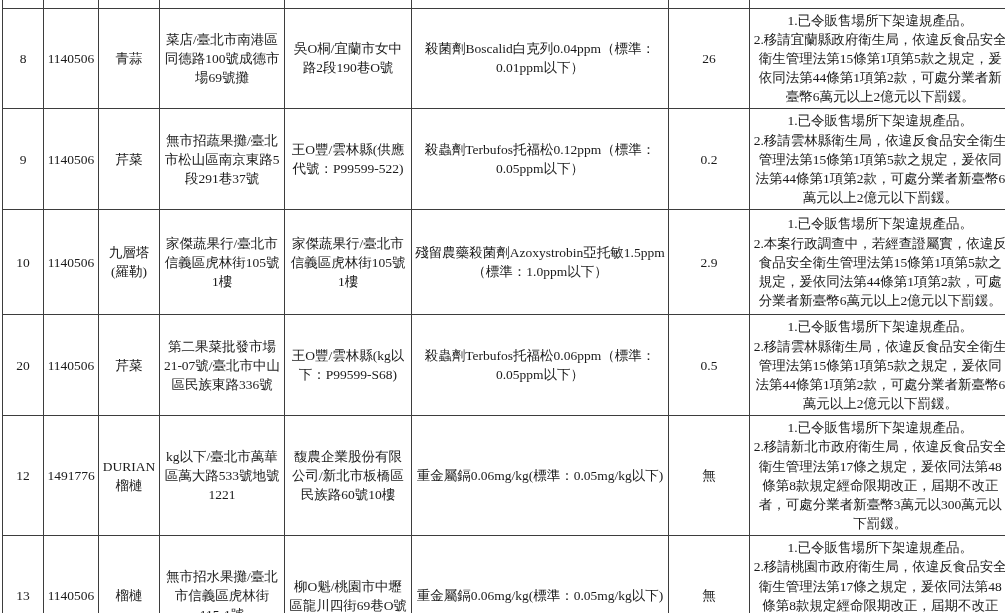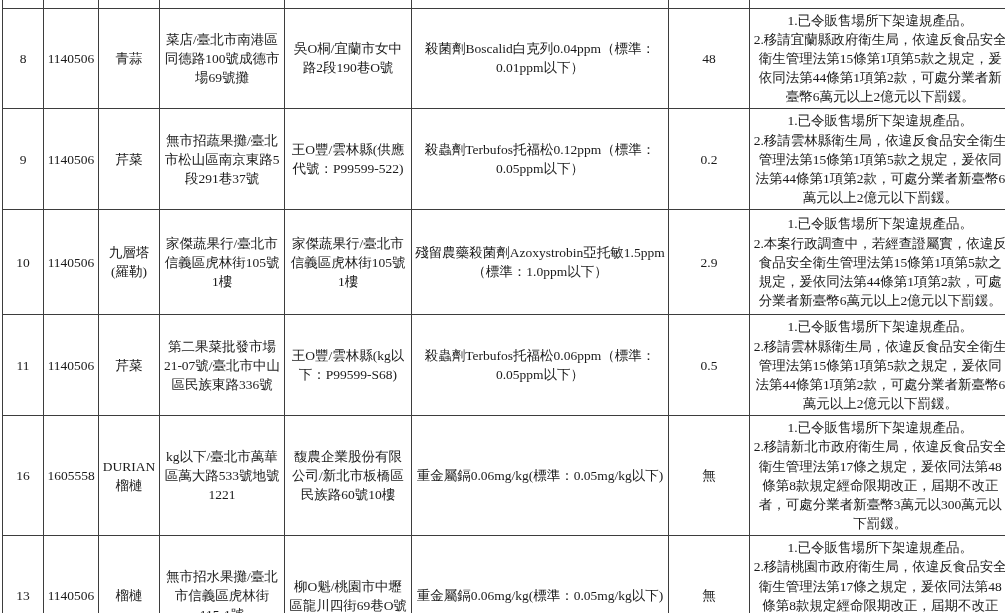--- a/index.html
+++ b/index.html
@@ -91,21 +91,21 @@
       <td class="c-action"></td>
     </tr>
 
     <tr class="row-8">
       <td class="c-no">8</td>
       <td class="c-date">1140506</td>
       <td class="c-product">青蒜</td>
       <td class="c-seller">菜店/臺北市南港區同德路100號成德市場69號攤</td>
       <td class="c-supplier">吳O桐/宜蘭市女中路2段190巷O號</td>
       <td class="c-violation">殺菌劑Boscalid白克列0.04ppm（標準：0.01ppm以下）</td>
-      <td class="c-result">48</td>
+      <td class="c-result">26</td>
       <td class="c-action">1.已令販售場所下架違規產品。
 2.移請宜蘭縣政府衛生局，依違反食品安全衛生管理法第15條第1項第5款之規定，爰依同法第44條第1項第2款，可處分業者新臺幣6萬元以上2億元以下罰鍰。</td>
     </tr>
 
     <tr class="row-9">
       <td class="c-no">9</td>
       <td class="c-date">1140506</td>
       <td class="c-product">芹菜</td>
       <td class="c-seller">無市招蔬果攤/臺北市松山區南京東路5段291巷37號</td>
       <td class="c-supplier">王O豐/雲林縣(供應代號：P99599-522)</td>
@@ -121,34 +121,34 @@
       <td class="c-product">九層塔(羅勒)</td>
       <td class="c-seller">家傑蔬果行/臺北市信義區虎林街105號1樓</td>
       <td class="c-supplier">家傑蔬果行/臺北市信義區虎林街105號1樓</td>
       <td class="c-violation">殘留農藥殺菌劑Azoxystrobin亞托敏1.5ppm（標準：1.0ppm以下）</td>
       <td class="c-result">2.9</td>
       <td class="c-action">1.已令販售場所下架違規產品。
 2.本案行政調查中，若經查證屬實，依違反食品安全衛生管理法第15條第1項第5款之規定，爰依同法第44條第1項第2款，可處分業者新臺幣6萬元以上2億元以下罰鍰。</td>
     </tr>
 
     <tr class="row-11">
-      <td class="c-no">11</td>
+      <td class="c-no">20</td>
       <td class="c-date">1140506</td>
       <td class="c-product">芹菜</td>
       <td class="c-seller">第二果菜批發市場21-07號/臺北市中山區民族東路336號</td>
       <td class="c-supplier">王O豐/雲林縣(kg以下：P99599-S68)</td>
       <td class="c-violation">殺蟲劑Terbufos托福松0.06ppm（標準：0.05ppm以下）</td>
       <td class="c-result">0.5</td>
       <td class="c-action">1.已令販售場所下架違規產品。
 2.移請雲林縣衛生局，依違反食品安全衛生管理法第15條第1項第5款之規定，爰依同法第44條第1項第2款，可處分業者新臺幣6萬元以上2億元以下罰鍰。</td>
     </tr>
 
     <tr class="row-12">
-      <td class="c-no">16</td>
-      <td class="c-date">1605558</td>
+      <td class="c-no">12</td>
+      <td class="c-date">1491776</td>
       <td class="c-product">DURIAN
 榴槤</td>
       <td class="c-seller">kg以下/臺北市萬華區萬大路533號地號1221</td>
       <td class="c-supplier">馥農企業股份有限公司/新北市板橋區民族路60號10樓</td>
       <td class="c-violation">重金屬鎘0.06mg/kg(標準：0.05mg/kg以下)</td>
       <td class="c-result">無</td>
       <td class="c-action">1.已令販售場所下架違規產品。
 2.移請新北市政府衛生局，依違反食品安全衛生管理法第17條之規定，爰依同法第48條第8款規定經命限期改正，屆期不改正者，可處分業者新臺幣3萬元以300萬元以下罰鍰。</td>
     </tr>
 

